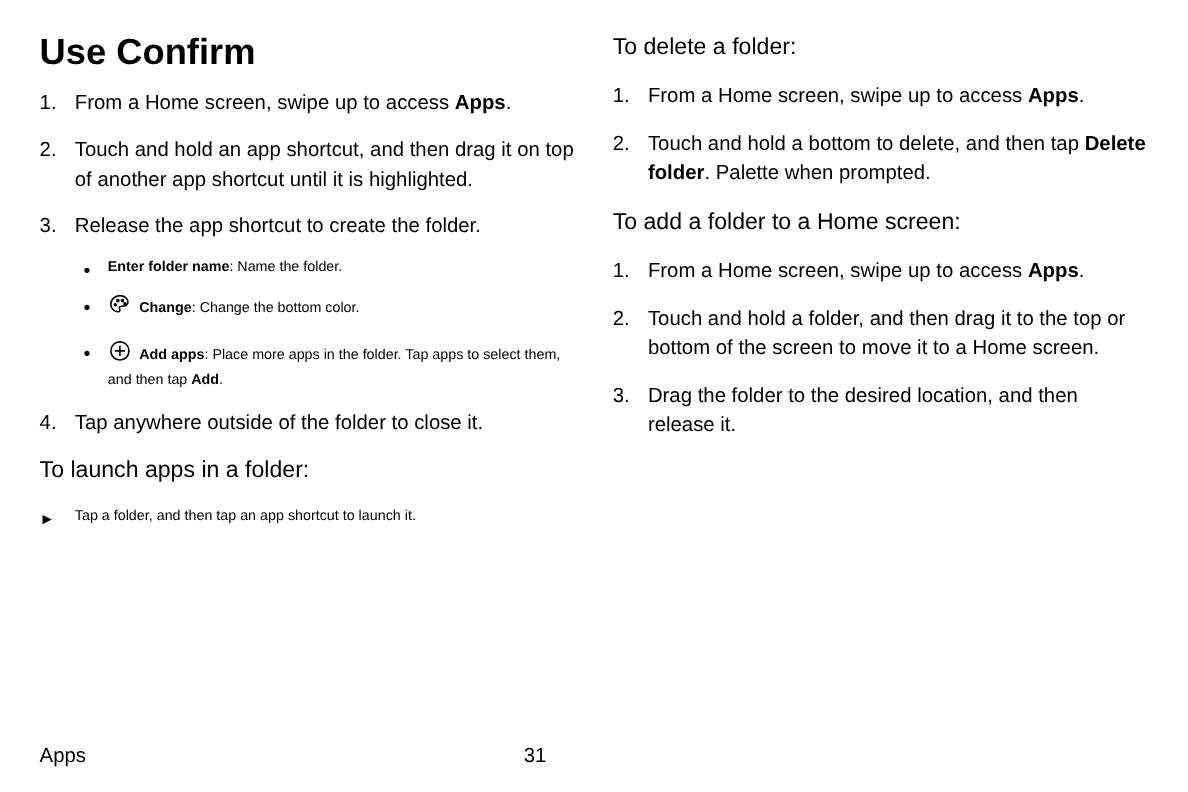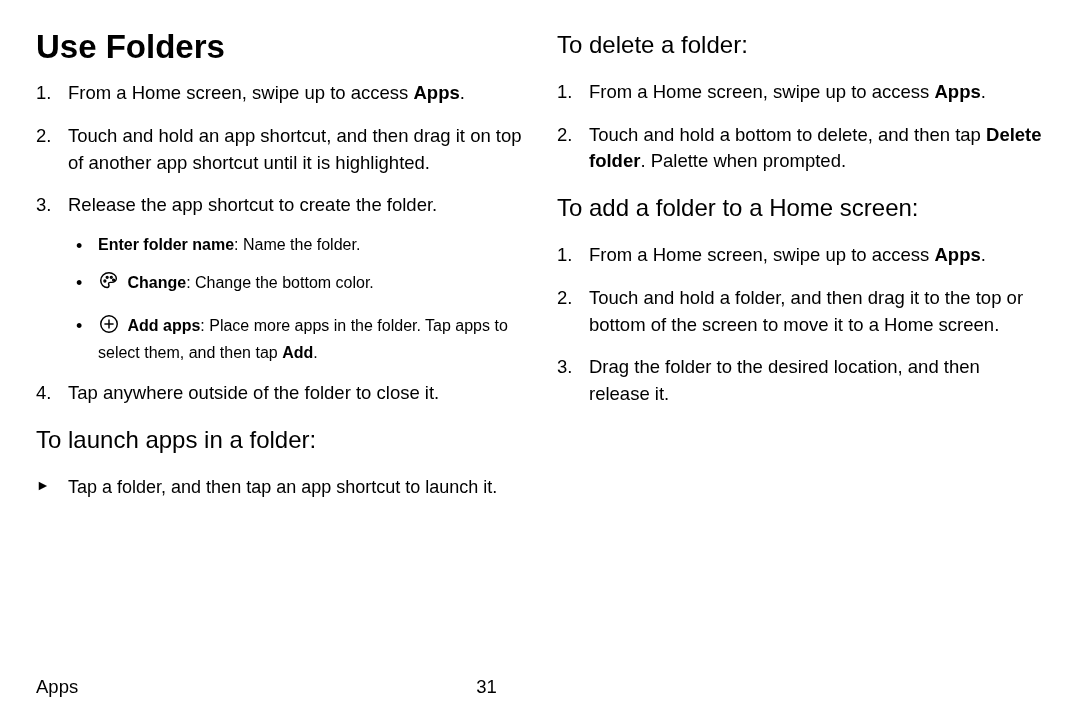--- a/index.html
+++ b/index.html
@@ -19,21 +19,21 @@
   .col {
     flex: 1;
     min-width: 0;
   }
   h1 {
     font-size: 33px;
     font-weight: 700;
     margin-bottom: 14px;
   }
   .para {
-    font-size: 24px;
+    font-size: 21px;
     line-height: 1.45;
     margin-bottom: 16px;
   }
   ol.num {
     list-style: none;
     counter-reset: item;
     margin: 0 0 16px 0;
     padding: 0;
   }
   ol.num > li {
@@ -51,35 +51,35 @@
     top: 0;
   }
   ul.bullets {
     list-style: none;
     margin: 14px 0 0 0;
     padding: 0;
   }
   ul.bullets > li {
     position: relative;
     padding-left: 30px;
-    font-size: 16px;
+    font-size: 13px;
     line-height: 1.45;
     margin-bottom: 14px;
   }
   ul.bullets > li::before {
     content: "•";
     position: absolute;
     left: 8px;
     top: 0;
     font-size: 18px;
   }
   .arrow-item {
     position: relative;
     padding-left: 32px;
-    font-size: 18px;
+    font-size: 13px;
     line-height: 1.45;
     margin-bottom: 28px;
   }
   .arrow-item::before {
     content: "►";
     position: absolute;
     left: 0;
     top: 1px;
     font-size: 14px;
   }
@@ -98,21 +98,21 @@
     display: flex;
   }
   .footer .section-name { }
   .footer .page-num { margin-left: 398px; }
 </style>
 </head>
 <body>
 
 <div class="columns">
   <div class="col">
-    <h1>Use Folders</h1>
+    <h1>Use Confirm</h1>
 
     <ol class="num">
       <li>
         <span>From a Home screen, swipe up to access </span><span class="bold">Apps</span><span>.</span>
       </li>
       <li>Touch and hold an app shortcut, and then drag it on top of another app shortcut until it is highlighted.</li>
       <li>
         <span>Release the app shortcut to create the folder.</span>
         <ul class="bullets">
           <li>

